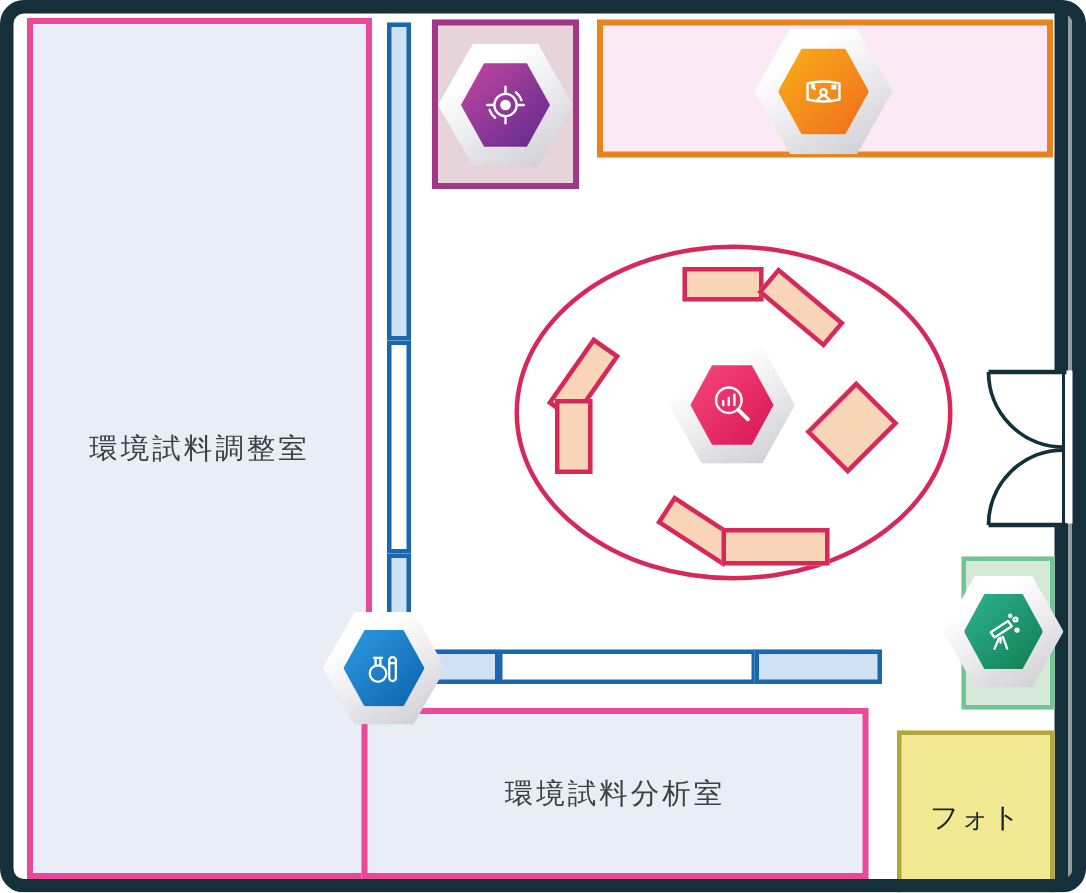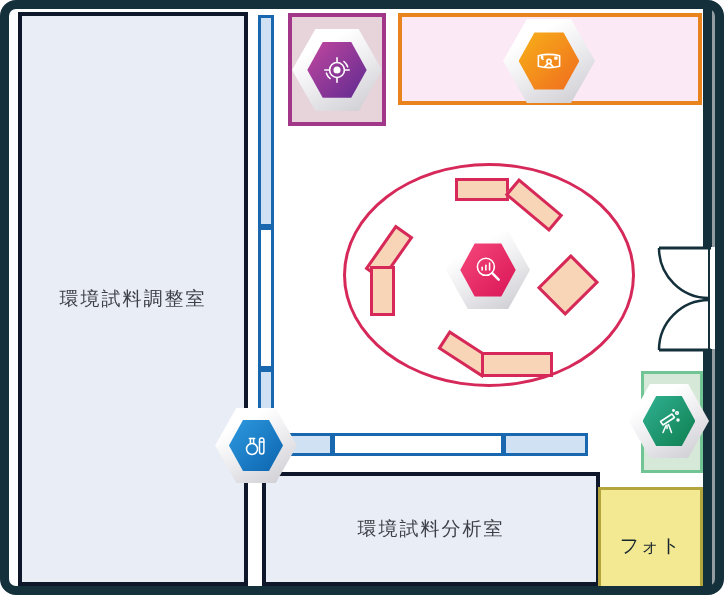--- a/index.html
+++ b/index.html
@@ -5,21 +5,21 @@
   html,body{margin:0;padding:0;background:#ffffff;}
   .stage{
     position:relative;width:724px;height:595px;background:#ffffff;overflow:hidden;
     font-family:"DejaVu Sans","Liberation Sans",sans-serif;
   }
   .frame{
     position:absolute;inset:0;border:9px solid #14303a;border-radius:16px;
     pointer-events:none;z-index:40;
   }
   
-  .room{position:absolute;background:#e9edf6;border:4px solid #0f172a;
+  .room{position:absolute;background:#e9edf6;border:4px solid #ec4899;
         display:flex;align-items:center;justify-content:center;z-index:1;}
   .room-label{color:#3c3f46;font-size:19px;letter-spacing:2px;white-space:nowrap;}
   
   .wallseg{position:absolute;border:3px solid #1967ae;background:#cfe1f2;box-sizing:border-box;z-index:2;}
   .wallseg.open{background:#ffffff;}
   
   .rightwall{position:absolute;left:703px;width:15px;z-index:3;
      background:linear-gradient(90deg,#14303a 0 9px,#939ca1 9px 12px,#14303a 12px 15px);}
   
   .fbox{position:absolute;box-sizing:border-box;z-index:4;}
@@ -51,21 +51,21 @@
 </style>
 </head>
 <body>
 
 <div class="stage">
 
   <div class="room" style="left:18px;top:12px;width:222px;height:566px;">
     <span class="room-label">環境試料調整室</span>
   </div>
 
-  <div class="room" style="left:262px;top:472px;width:330px;height:106px;">
+  <div class="room" style="left:241px;top:472px;width:330px;height:106px;">
     <span class="room-label">環境試料分析室</span>
   </div>
 
   <div class="wallseg" style="left:258px;top:15px;width:16px;height:212px;"></div>
   <div class="wallseg open" style="left:258px;top:227px;width:16px;height:142px;"></div>
   <div class="wallseg" style="left:258px;top:369px;width:16px;height:87px;"></div>
 
   <div class="wallseg" style="left:283px;top:433px;width:50px;height:23px;"></div>
   <div class="wallseg open" style="left:332px;top:433px;width:172px;height:23px;"></div>
   <div class="wallseg" style="left:503px;top:433px;width:85px;height:23px;"></div>

